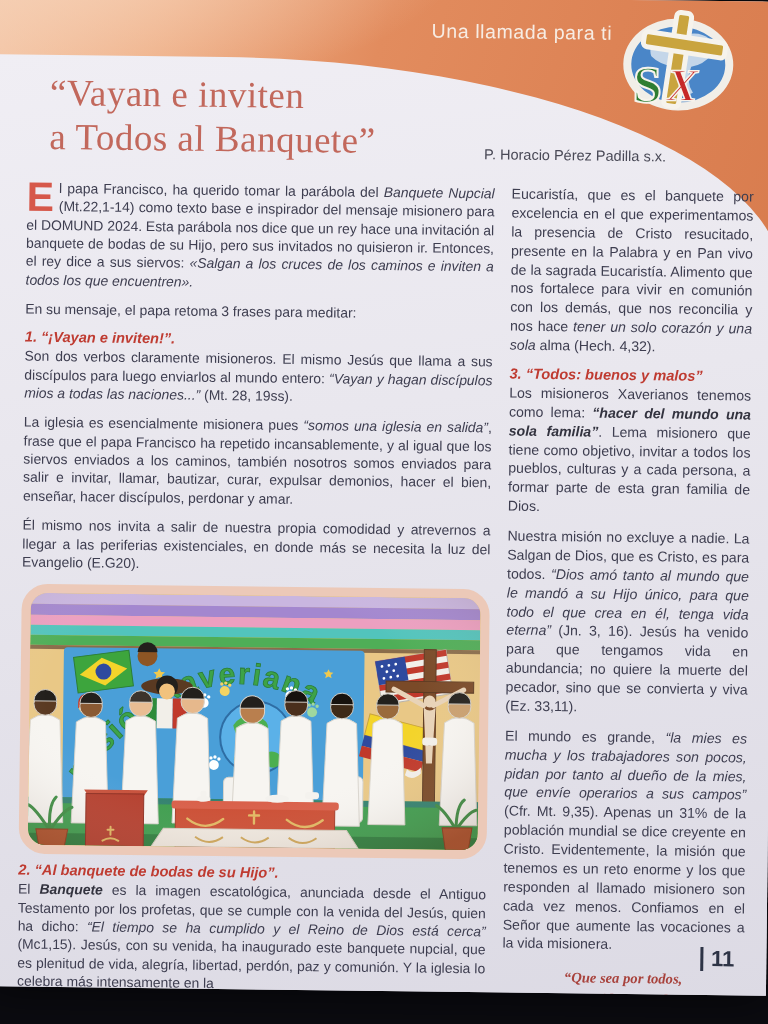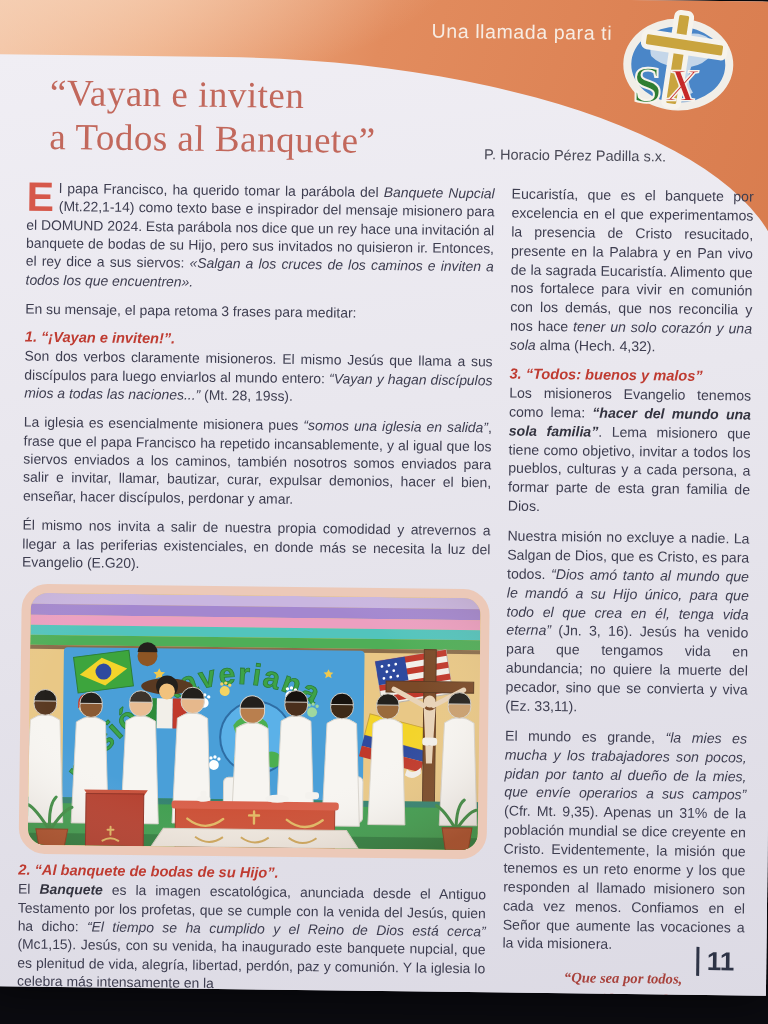--- a/index.html
+++ b/index.html
@@ -74,21 +74,21 @@
   .photo-frame svg{display:block;width:100%;height:100%;}
   
   .closing-quote{
     margin-top:14px;text-align:center;
     font-family:"Liberation Serif", serif;font-style:italic;font-weight:bold;
     color:#a8423c;font-size:14.6px;line-height:1.45;
   }
   .pagenum{
     position:absolute;right:32px;top:946px;
     border-left:3.5px solid #2e3446;padding-left:8px;
-    color:#2e3446;font-size:26px;font-weight:bold;line-height:1.1;
+    color:#2e3446;font-size:22px;font-weight:bold;line-height:1.1;
   }
 </style>
 </head>
 <body>
 
 <div class="page">
 
   <div class="header-band">
     <div class="wave"></div>
   </div>
@@ -370,21 +370,21 @@
       </div>
 
       <div class="red-h">2. “Al banquete de bodas de su Hijo”.</div>
       <p><span>El </span><span class="bold-ital">Banquete</span><span> es la imagen escatológica, anunciada desde el Antiguo Testamento por los profetas, que se cumple con la venida del Jesús, quien ha dicho: </span><span class="ital">“El tiempo se ha cumplido y el Reino de Dios está cerca”</span><span> (Mc1,15). Jesús, con su venida, ha inaugurado este banquete nupcial, que es plenitud de vida, alegría, libertad, perdón, paz y comunión. Y la iglesia lo celebra más intensamente en la</span></p>
     </div>
 
     <div class="col-right">
       <p><span>Eucaristía, que es el banquete por excelencia en el que experimentamos la presencia de Cristo resucitado, presente en la Palabra y en Pan vivo de la sagrada Eucaristía. Alimento que nos fortalece para vivir en comunión con los demás, que nos reconcilia y nos hace </span><span class="ital">tener un solo corazón y una sola</span><span> alma (Hech. 4,32).</span></p>
 
       <div class="red-h">3. “Todos: buenos y malos”</div>
-      <p><span>Los misioneros Evangelio tenemos como lema: </span><span class="bold-ital">“hacer del mundo una sola familia”</span><span>. Lema misionero que tiene como objetivo, invitar a todos los pueblos, culturas y a cada persona, a formar parte de esta gran familia de Dios.</span></p>
+      <p><span>Los misioneros Xaverianos tenemos como lema: </span><span class="bold-ital">“hacer del mundo una sola familia”</span><span>. Lema misionero que tiene como objetivo, invitar a todos los pueblos, culturas y a cada persona, a formar parte de esta gran familia de Dios.</span></p>
 
       <p><span>Nuestra misión no excluye a nadie. La Salgan de Dios, que es Cristo, es para todos. </span><span class="ital">“Dios amó tanto al mundo que le mandó a su Hijo único, para que todo el que crea en él, tenga vida eterna”</span><span> (Jn. 3, 16). Jesús ha venido para que tengamos vida en abundancia; no quiere la muerte del pecador, sino que se convierta y viva (Ez. 33,11).</span></p>
 
       <p><span>El mundo es grande, </span><span class="ital">“la mies es mucha y los trabajadores son pocos, pidan por tanto al dueño de la mies, que envíe operarios a sus campos”</span><span> (Cfr. Mt. 9,35). Apenas un 31% de la población mundial se dice creyente en Cristo. Evidentemente, la misión que tenemos es un reto enorme y los que responden al llamado misionero son cada vez menos. Confiamos en el Señor que aumente las vocaciones a la vida misionera.</span></p>
 
       <div class="closing-quote">
         <span>“Que sea por todos,</span><br>
         <span>conocido y amado:</span><br>
         
       </div>

